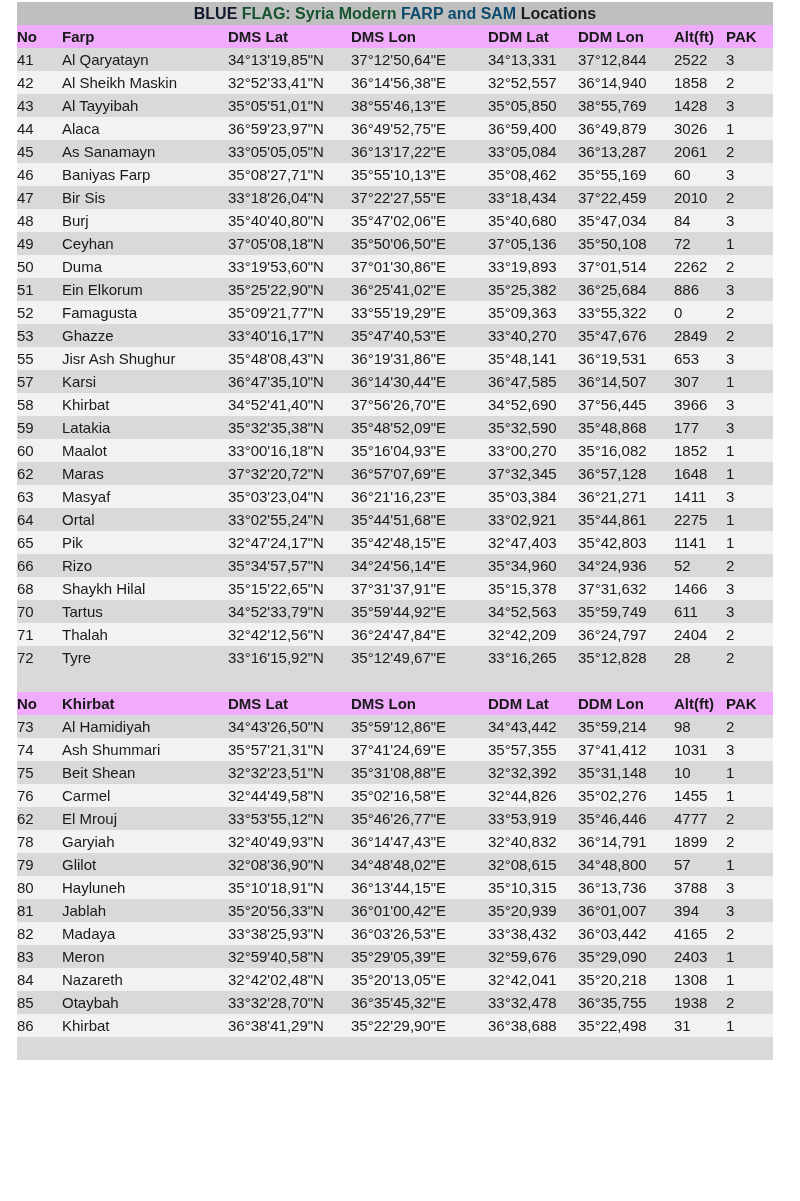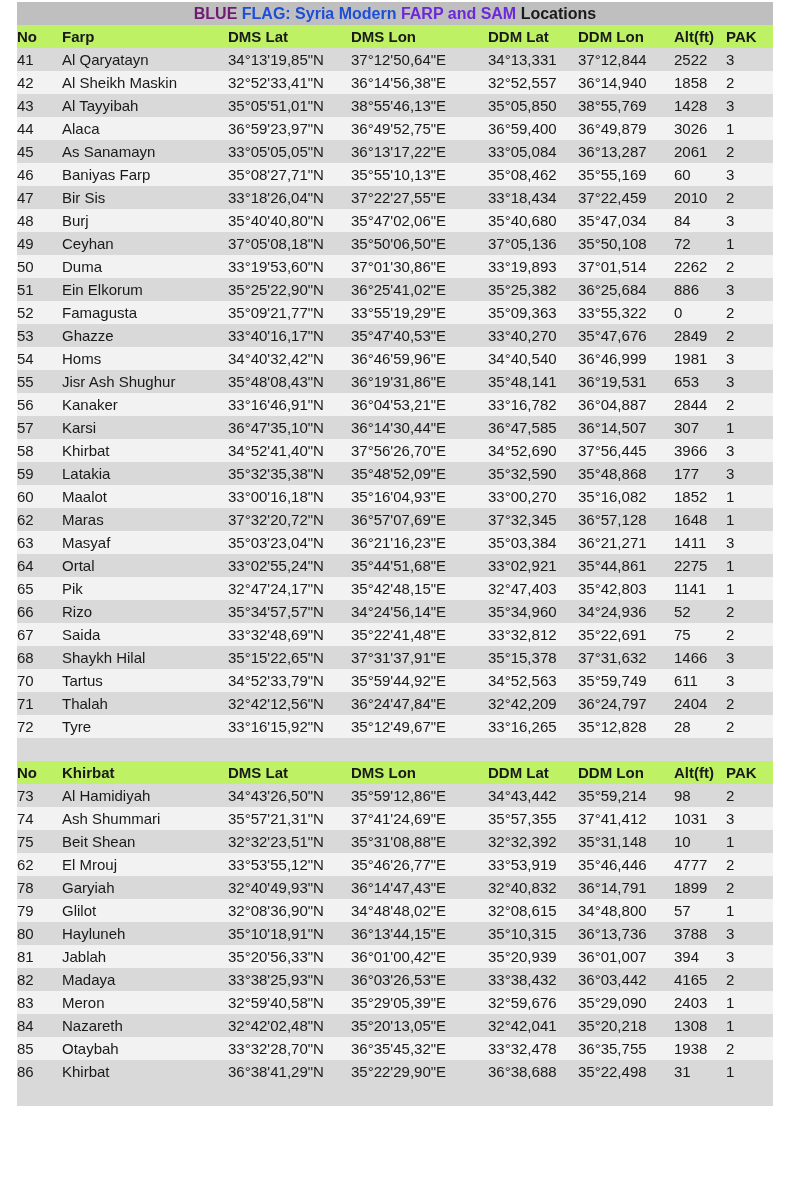--- a/index.html
+++ b/index.html
@@ -33,38 +33,38 @@
     height: 23px;
     padding: 0;
     font-size: 15px;
     line-height: 23px;
     white-space: nowrap;
     overflow: hidden;
     color: #1A1A1A;
     font-weight: normal;
     text-align: left;
   }
-  table.grid thead tr { background: #bef264; margin-top: 12px; }
+  table.grid thead tr { background: #f0abfc; margin-top: 12px; }
   table.grid thead th { font-weight: bold; }
   table.grid tbody tr:nth-child(odd)  { background: #D9D9D9; }
   table.grid tbody tr:nth-child(even) { background: #F2F2F2; }
   .c-no   { padding-left: 8px; }
   .c-alt  { text-align: right; padding-right: 6px; }
   .c-pak  { text-align: right; padding-right: 8px; }
   .sep {
     height: 23px;
     background: #D9D9D9;
   }
 </style>
 </head>
 <body>
 
 <div class="sheet">
 
-  <div class="title-bar" id="title-bar" style="background: rgb(191, 191, 191);"><span style="color: #701a75;">BLUE</span><span style="color: #1d4ed8;"> FLAG: Syria Modern </span><span style="color: #6d28d9;">FARP and SAM</span><span style="color: rgb(26, 26, 26); margin-top: 27px;"> Locations</span></div>
+  <div class="title-bar" id="title-bar" style="background: rgb(191, 191, 191);"><span style="color: #0f172a;">BLUE</span><span style="color: #14532d;"> FLAG: Syria Modern </span><span style="color: #0c4a6e;">FARP and SAM</span><span style="color: rgb(26, 26, 26); margin-top: 27px;"> Locations</span></div>
 
   <table class="grid">
     <colgroup>
       <col style="width:45px">
         <col style="width:166px">
         <col style="width:123px">
         <col style="width:137px">
       <col style="width:90px">
         <col style="width:96px">
         <col style="width:52px">
@@ -207,50 +207,30 @@
           <td class="c-no">53</td>
           <td class="c-name">Ghazze</td>
           <td class="c-dmslat">33°40'16,17"N</td>
           <td class="c-dmslon">35°47'40,53"E</td>
           <td class="c-ddmlat">33°40,270</td>
           <td class="c-ddmlon">35°47,676</td>
           <td class="c-alt">2849</td>
           <td class="c-pak">2</td>
         </tr>
         <tr>
-          <td class="c-no">54</td>
-          <td class="c-name">Homs</td>
-          <td class="c-dmslat">34°40'32,42"N</td>
-          <td class="c-dmslon">36°46'59,96"E</td>
-          <td class="c-ddmlat">34°40,540</td>
-          <td class="c-ddmlon">36°46,999</td>
-          <td class="c-alt">1981</td>
-          <td class="c-pak">3</td>
-        </tr>
-        <tr>
           <td class="c-no">55</td>
           <td class="c-name">Jisr Ash Shughur</td>
           <td class="c-dmslat">35°48'08,43"N</td>
           <td class="c-dmslon">36°19'31,86"E</td>
           <td class="c-ddmlat">35°48,141</td>
           <td class="c-ddmlon">36°19,531</td>
           <td class="c-alt">653</td>
           <td class="c-pak">3</td>
         </tr>
         <tr>
-          <td class="c-no">56</td>
-          <td class="c-name">Kanaker</td>
-          <td class="c-dmslat">33°16'46,91"N</td>
-          <td class="c-dmslon">36°04'53,21"E</td>
-          <td class="c-ddmlat">33°16,782</td>
-          <td class="c-ddmlon">36°04,887</td>
-          <td class="c-alt">2844</td>
-          <td class="c-pak">2</td>
-        </tr>
-        <tr>
           <td class="c-no">57</td>
           <td class="c-name">Karsi</td>
           <td class="c-dmslat">36°47'35,10"N</td>
           <td class="c-dmslon">36°14'30,44"E</td>
           <td class="c-ddmlat">36°47,585</td>
           <td class="c-ddmlon">36°14,507</td>
           <td class="c-alt">307</td>
           <td class="c-pak">1</td>
         </tr>
         <tr>
@@ -324,30 +304,20 @@
           <td class="c-pak">1</td>
         </tr>
         <tr>
           <td class="c-no">66</td>
           <td class="c-name">Rizo</td>
           <td class="c-dmslat">35°34'57,57"N</td>
           <td class="c-dmslon">34°24'56,14"E</td>
           <td class="c-ddmlat">35°34,960</td>
           <td class="c-ddmlon">34°24,936</td>
           <td class="c-alt">52</td>
-          <td class="c-pak">2</td>
-        </tr>
-        <tr>
-          <td class="c-no">67</td>
-          <td class="c-name">Saida</td>
-          <td class="c-dmslat">33°32'48,69"N</td>
-          <td class="c-dmslon">35°22'41,48"E</td>
-          <td class="c-ddmlat">33°32,812</td>
-          <td class="c-ddmlon">35°22,691</td>
-          <td class="c-alt">75</td>
           <td class="c-pak">2</td>
         </tr>
         <tr>
           <td class="c-no">68</td>
           <td class="c-name">Shaykh Hilal</td>
           <td class="c-dmslat">35°15'22,65"N</td>
           <td class="c-dmslon">37°31'37,91"E</td>
           <td class="c-ddmlat">35°15,378</td>
           <td class="c-ddmlon">37°31,632</td>
           <td class="c-alt">1466</td>
@@ -436,20 +406,30 @@
           <td class="c-no">75</td>
           <td class="c-name">Beit Shean</td>
           <td class="c-dmslat">32°32'23,51"N</td>
           <td class="c-dmslon">35°31'08,88"E</td>
           <td class="c-ddmlat">32°32,392</td>
           <td class="c-ddmlon">35°31,148</td>
           <td class="c-alt">10</td>
           <td class="c-pak">1</td>
         </tr>
         <tr>
+          <td class="c-no">76</td>
+          <td class="c-name">Carmel</td>
+          <td class="c-dmslat">32°44'49,58"N</td>
+          <td class="c-dmslon">35°02'16,58"E</td>
+          <td class="c-ddmlat">32°44,826</td>
+          <td class="c-ddmlon">35°02,276</td>
+          <td class="c-alt">1455</td>
+          <td class="c-pak">1</td>
+        </tr>
+        <tr>
           <td class="c-no">62</td>
           <td class="c-name">El Mrouj</td>
           <td class="c-dmslat">33°53'55,12"N</td>
           <td class="c-dmslon">35°46'26,77"E</td>
           <td class="c-ddmlat">33°53,919</td>
           <td class="c-ddmlon">35°46,446</td>
           <td class="c-alt">4777</td>
           <td class="c-pak">2</td>
         </tr>
         <tr>

